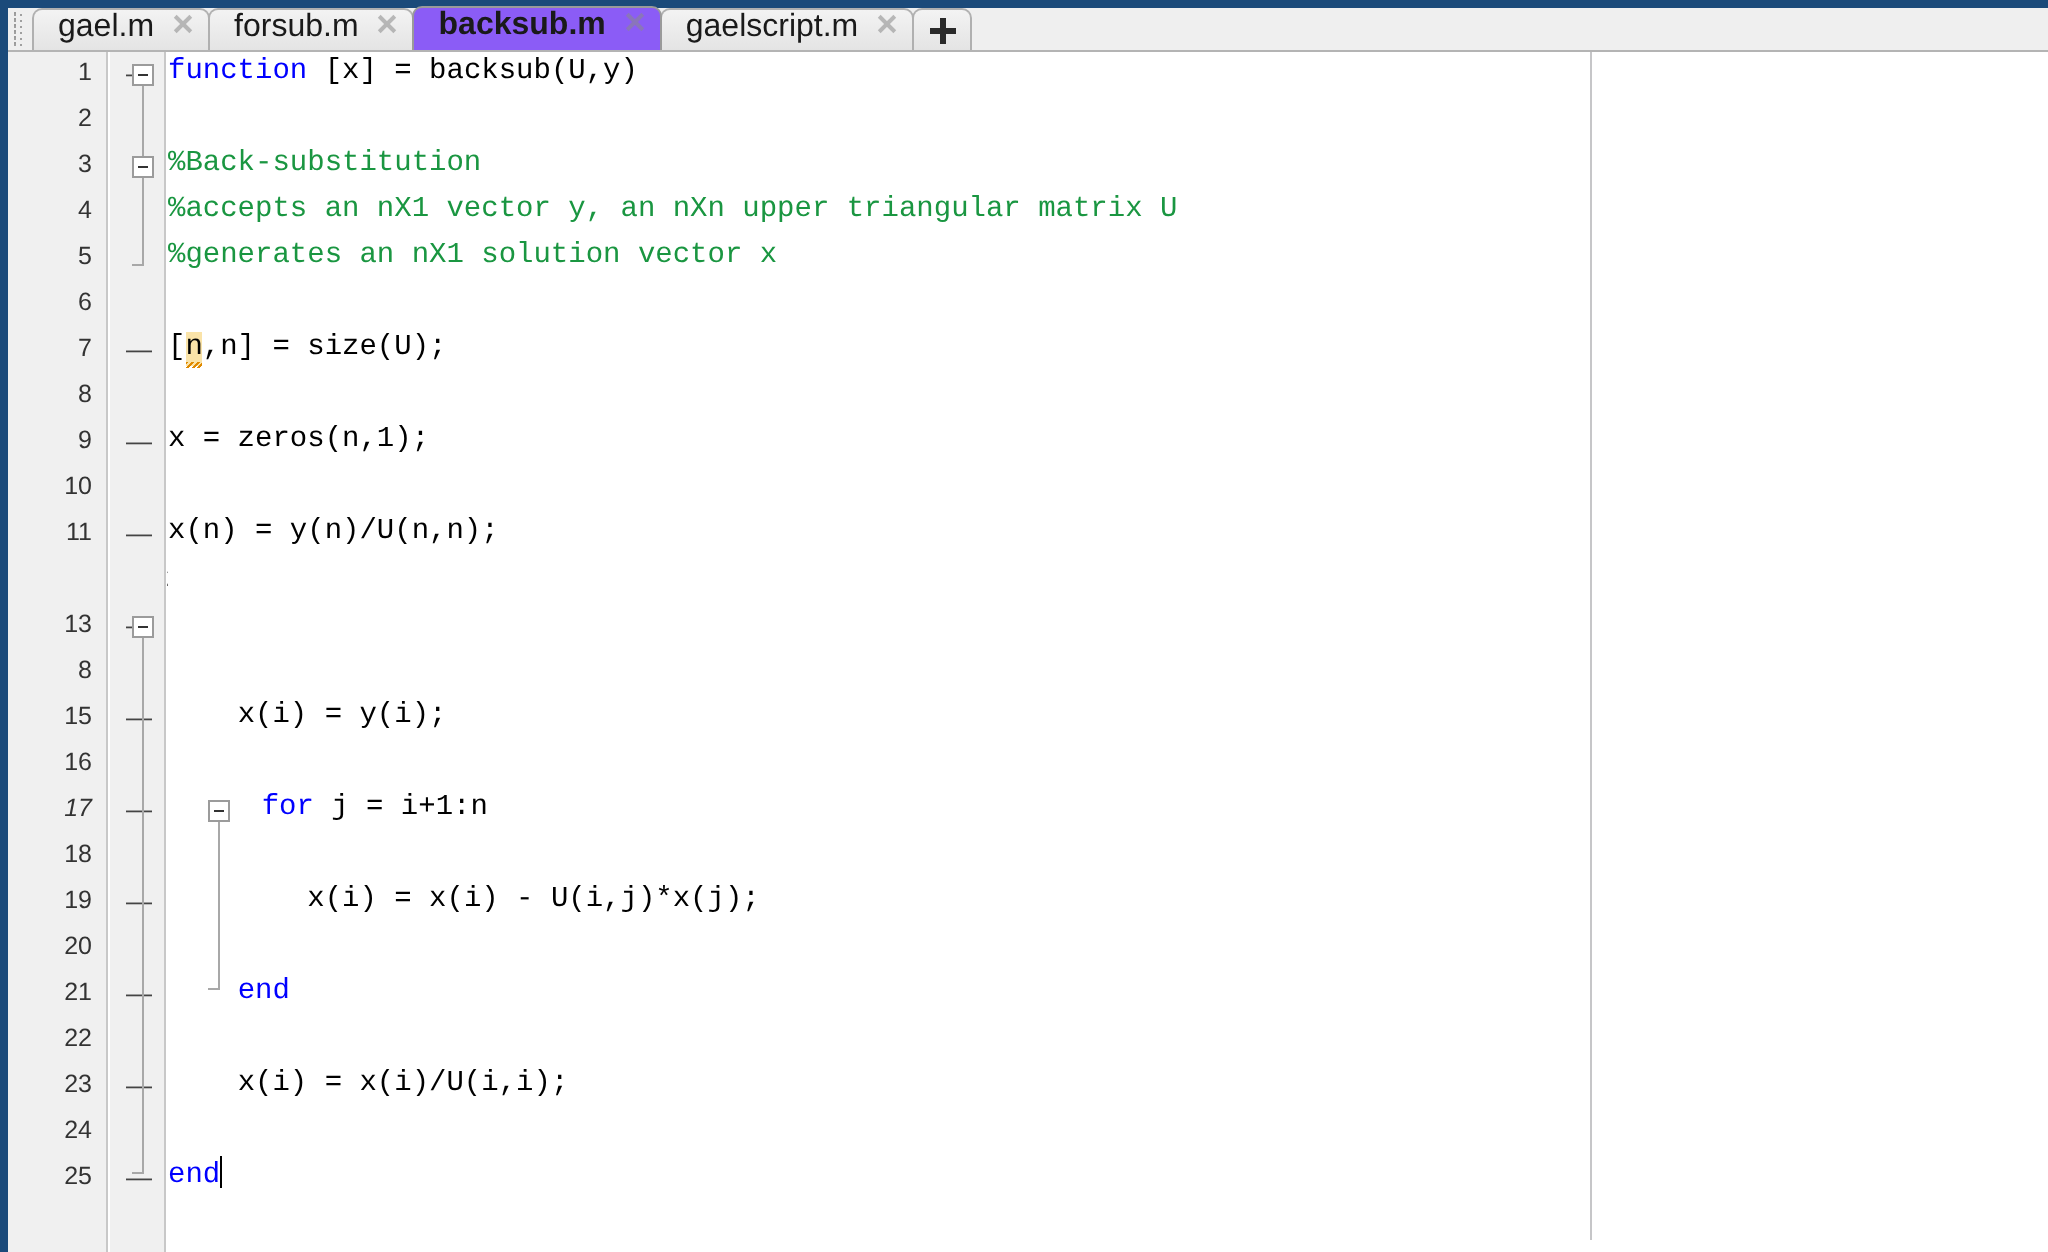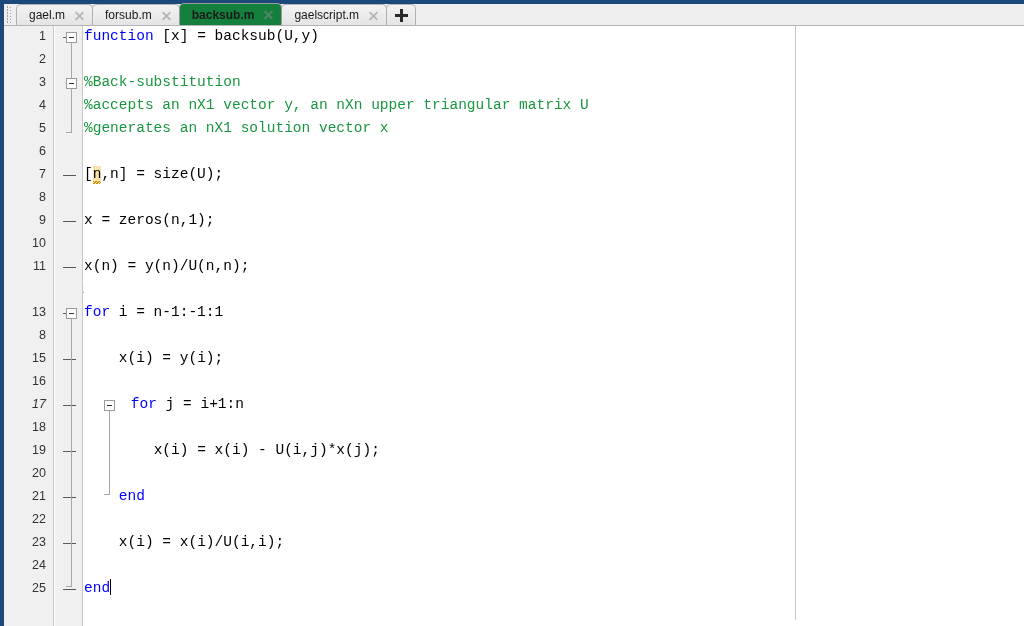--- a/index.html
+++ b/index.html
@@ -71,37 +71,36 @@
     width: 1px;
     height: 16px;
     background-image: repeating-linear-gradient(to bottom, #a0a0a0 0 1px, transparent 1px 3px);
   }
   .tab-grip::before { left: 2px; }
   .tab-grip::after  { left: 5px; }
 
   .tab {
     height: 21px;
     display: flex;
-    align-items: center;
     padding: 0 6px 0 12px;
     margin-right: -1px;
-    font-size: 12px;
+    font-size: 16px;
     color: #1a1a1a;
     background: linear-gradient(to bottom, #f3f3f3 0%, #e4e4e4 100%);
     border: 1px solid #b0b0b0;
     border-bottom: none;
     border-top-left-radius: 5px;
     border-top-right-radius: 5px;
     box-sizing: border-box;
     position: relative;
     cursor: default;
     white-space: nowrap;
   }
   .tab.active {
-    background: #15803d;
+    background: #8b5cf6;
     font-weight: bold;
     z-index: 5;
     height: 22px;
     border-color: #9a9a9a;
   }
   .tab-label {
     margin-right: 8px;
   }
   .tab-close {
     width: 13px;
@@ -387,21 +386,20 @@
         <div class="codeline" style="top: 45px; left: 0px;"><span class="cmt">%Back-substitution</span></div>
         <div class="codeline" style="top: 68px; left: 0px;"><span class="cmt">%accepts&nbsp;an&nbsp;nX1&nbsp;vector&nbsp;y,&nbsp;an&nbsp;nXn&nbsp;upper&nbsp;triangular&nbsp;matrix&nbsp;U</span></div>
         <div class="codeline" style="top: 91px; left: 0px;"><span class="cmt">%generates&nbsp;an&nbsp;nX1&nbsp;solution&nbsp;vector&nbsp;x</span></div>
         <div class="codeline" style="top: 114px; left: 0px;"><span class="plain"></span></div>
         <div class="codeline" style="top: 137px; left: 0px;"><span class="plain">[</span><span class="plain warn">n</span><span class="plain">,n]&nbsp;=&nbsp;size(U);</span></div>
         <div class="codeline" style="top: 160px; left: 0px;"><span class="plain"></span></div>
         <div class="codeline" style="top: 183px; left: 0px;"><span class="plain">x&nbsp;=&nbsp;zeros(n,1);</span></div>
         <div class="codeline" style="top: 206px; left: 0px;"><span class="plain"></span></div>
         <div class="codeline" style="top: 229px; left: 0px;"><span class="plain">x(n)&nbsp;=&nbsp;y(n)/U(n,n);</span></div>
         <div class="codeline" style="top: 252px; left: 0px;"><span class="plain"></span></div>
-        <div class="codeline" style="top: 275px; left: 0px;"><span class="kw">for</span><span class="plain">&nbsp;i&nbsp;=&nbsp;n-1:-1:1</span></div>
         <div class="codeline" style="top: 298px; left: 0px;"><span class="plain"></span></div>
         <div class="codeline" style="top: 321px; left: 0px;">&nbsp;&nbsp;&nbsp;&nbsp;<span class="plain">x(i)&nbsp;=&nbsp;y(i);</span></div>
         <div class="codeline" style="top: 344px; left: 0px;"><span class="plain"></span></div>
         <div class="codeline" style="top: 367px; left: 12px;">&nbsp;&nbsp;&nbsp;&nbsp;<span class="kw">for</span><span class="plain">&nbsp;j&nbsp;=&nbsp;i+1:n</span></div>
         <div class="codeline" style="top: 390px; left: 0px;"><span class="plain"></span></div>
         <div class="codeline" style="top: 413px; left: 0px;">&nbsp;&nbsp;&nbsp;&nbsp;&nbsp;&nbsp;&nbsp;&nbsp;<span class="plain">x(i)&nbsp;=&nbsp;x(i)&nbsp;-&nbsp;U(i,j)*x(j);</span></div>
         <div class="codeline" style="top: 436px; left: 0px;"><span class="plain"></span></div>
         <div class="codeline" style="top: 459px; left: 0px;">&nbsp;&nbsp;&nbsp;&nbsp;<span class="kw">end</span><span class="plain"></span></div>
         <div class="codeline" style="top: 482px; left: 0px;"><span class="plain"></span></div>
         <div class="codeline" style="top: 505px; left: 0px;">&nbsp;&nbsp;&nbsp;&nbsp;<span class="plain">x(i)&nbsp;=&nbsp;x(i)/U(i,i);</span></div>

